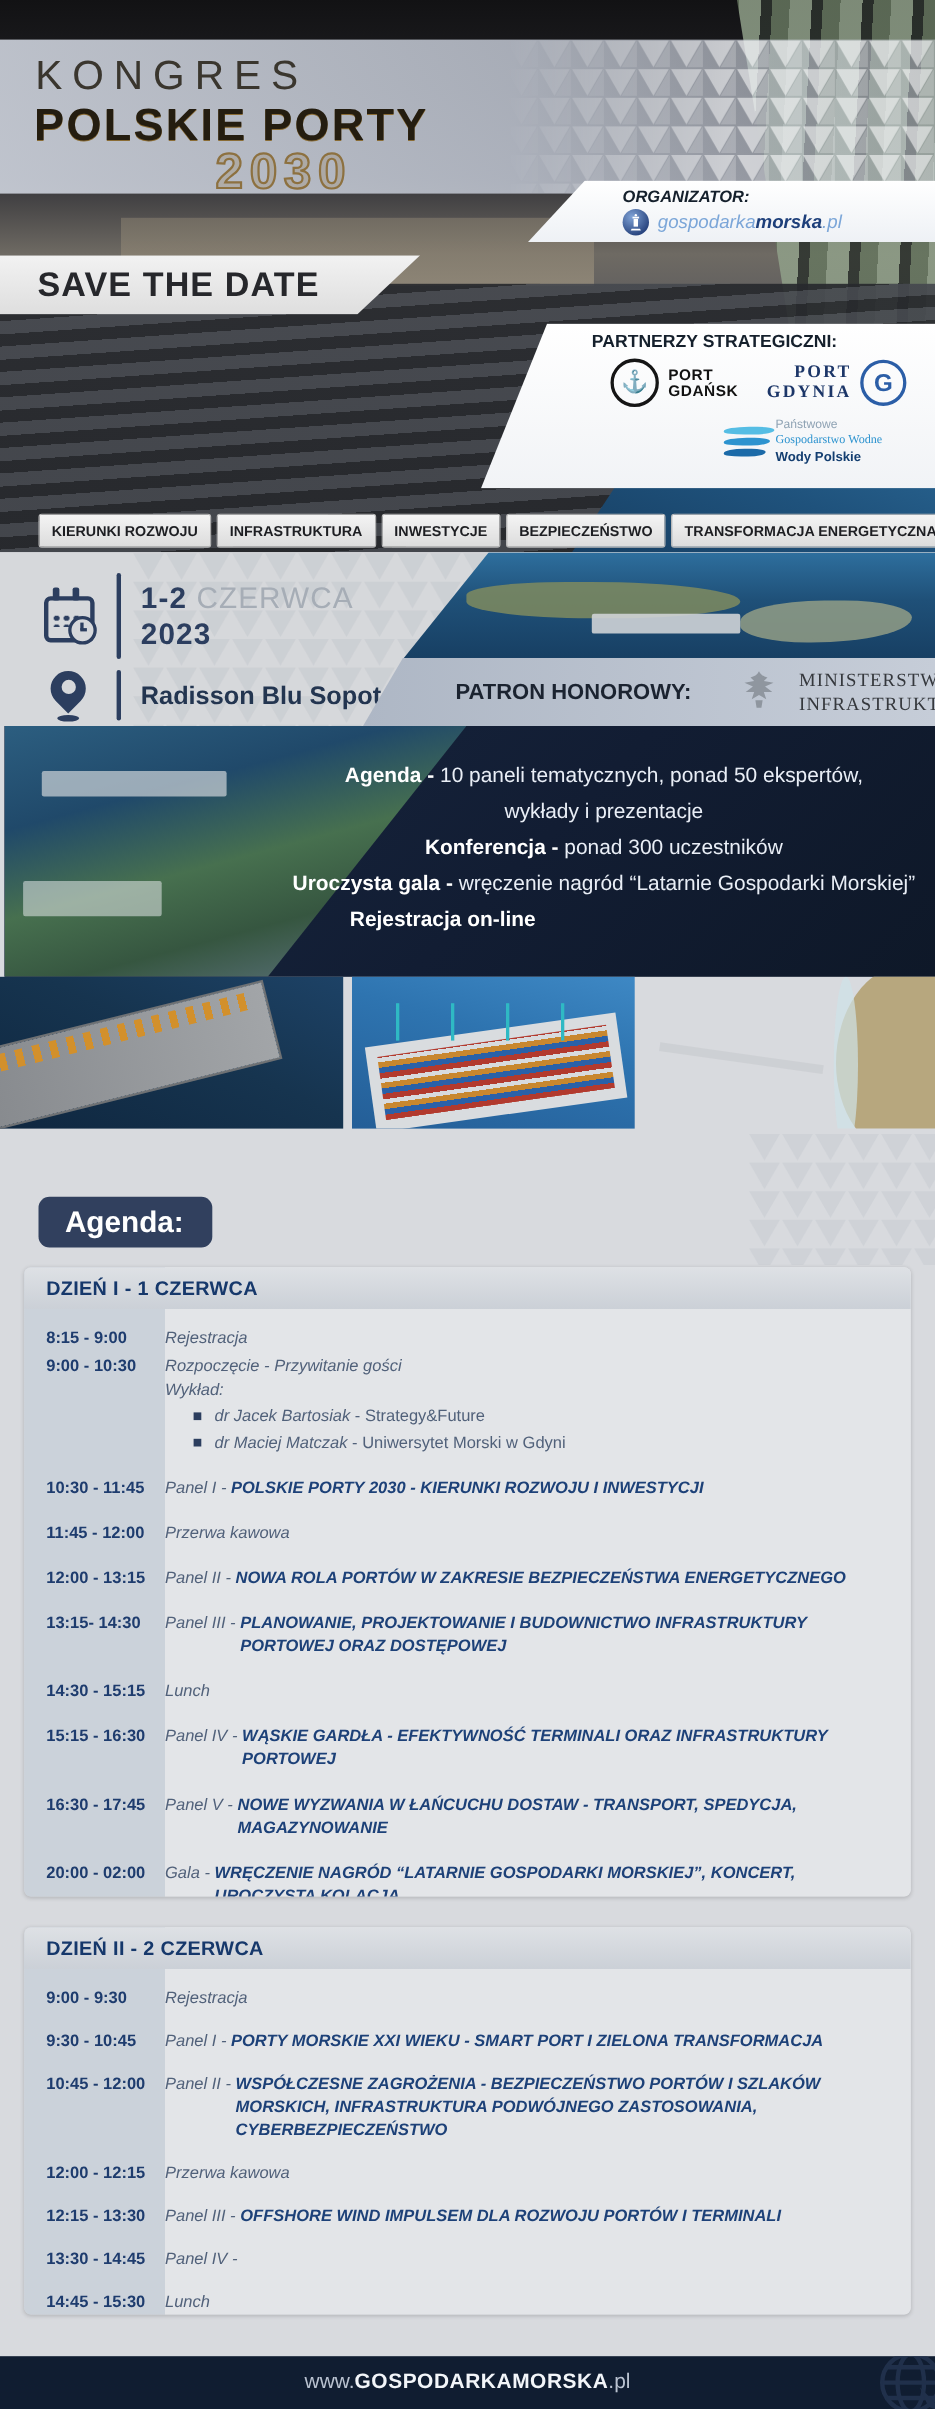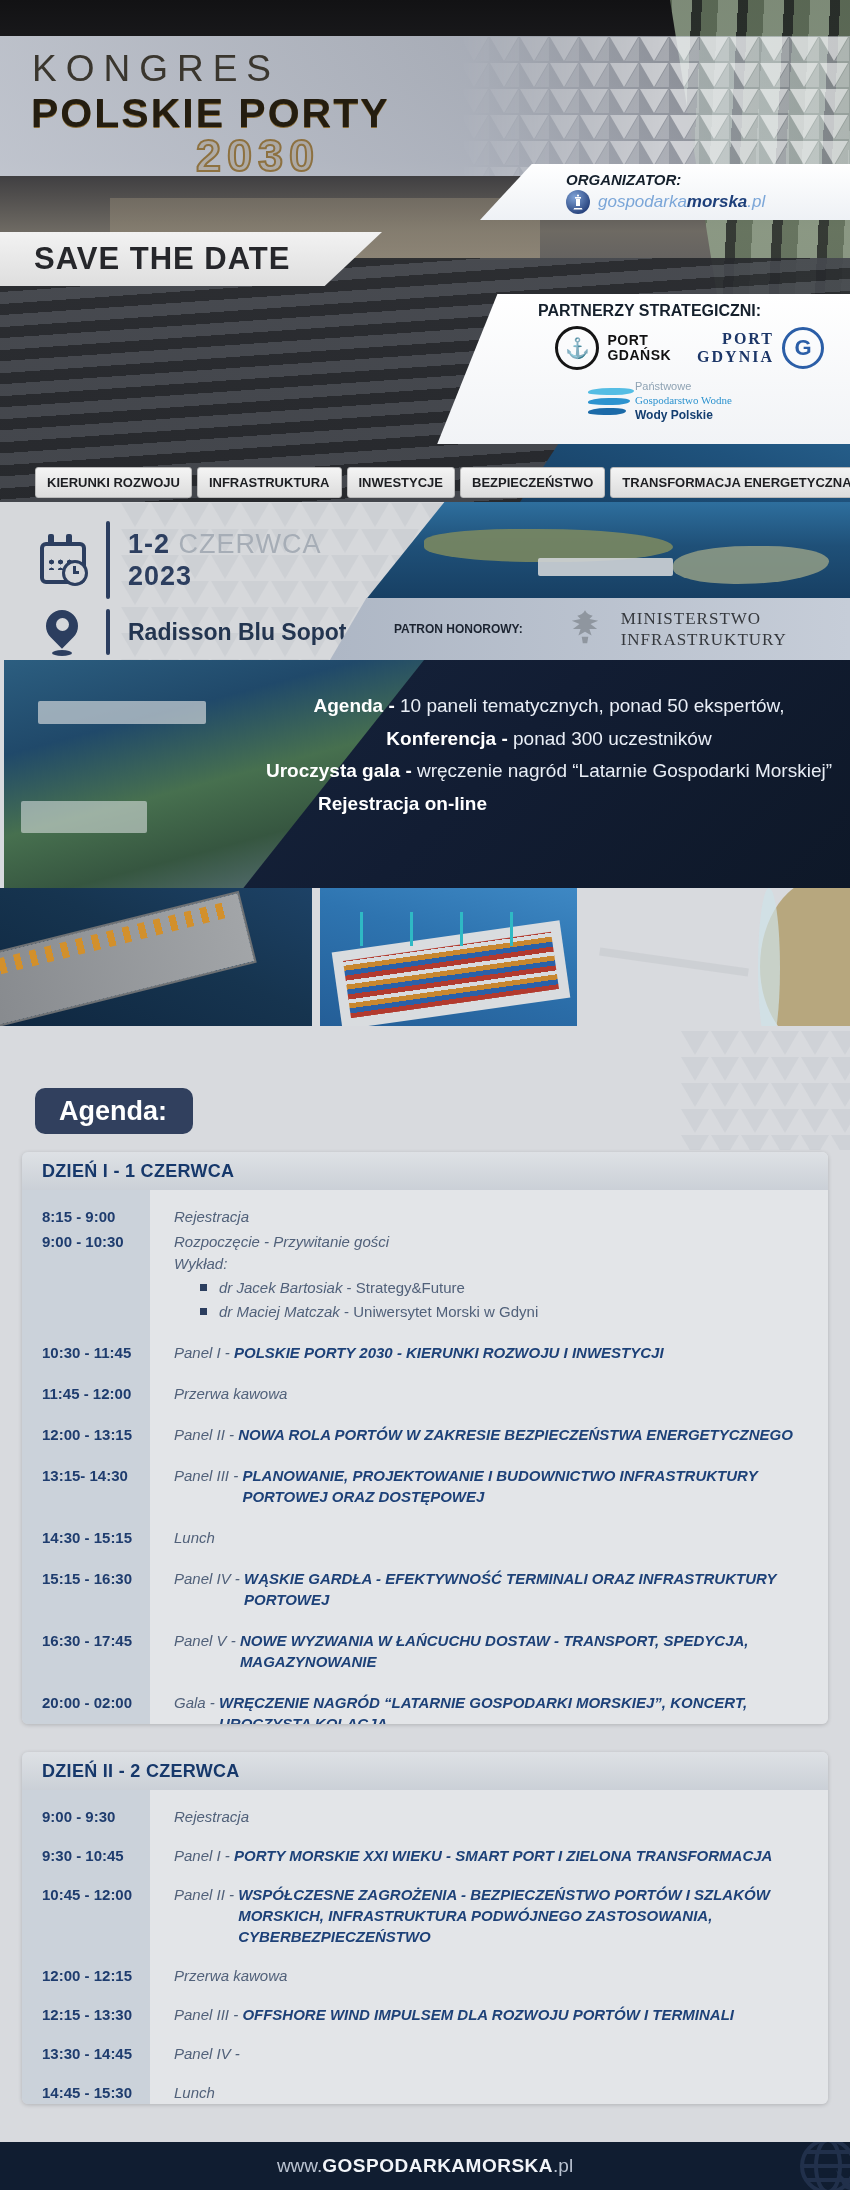--- a/index.html
+++ b/index.html
@@ -52,21 +52,21 @@
   .partners-row{display:flex;align-items:center;justify-content:flex-end;padding-right:26px;gap:26px;}
   .pg-logo{display:flex;align-items:center;gap:8px;}
   .pg-circle{width:38px;height:38px;border:3px solid #151515;border-radius:50%;display:flex;align-items:center;justify-content:center;
     font-size:20px;color:#111;line-height:1;}
   .pg-name{font-size:14px;font-weight:bold;color:#111;line-height:1.05;letter-spacing:.5px;}
   .gd-logo{display:flex;align-items:center;gap:8px;}
   .gd-name{font-size:16px;font-weight:bold;color:#1c3668;letter-spacing:2px;line-height:1.1;text-align:right;
     font-family:"Liberation Serif",serif;}
   .gd-g{width:36px;height:36px;border:3px solid #2b5ea7;border-radius:50%;display:flex;align-items:center;justify-content:center;
     color:#2b5ea7;font-size:22px;font-weight:bold;transform:rotate(0deg);}
-  .wp-row{display:flex;align-items:center;justify-content:flex-end;gap:1px;margin-top:10px;padding-right:118px;}
+  .wp-row{display:flex;align-items:center;justify-content:flex-end;gap:1px;margin-top:10px;padding-right:48px;}
   .wp-waves{display:flex;flex-direction:column;gap:3px;}
   .wp-wave{width:46px;height:7px;border-radius:60% 40% 50% 50%/70% 50% 70% 40%;}
   .wp-w1{background:#55bde4;}.wp-w2{background:#2d93cf;width:42px;}.wp-w3{background:#1b6aa8;width:38px;}
   .wp-text{font-size:11px;line-height:1.25;}
   .wp-t1{color:#8fa3b4;}.wp-t2{color:#2d93cf;font-family:Liberation Serif, serif;}.wp-t3{color:#143e70;font-weight:bold;font-size:12px;}
 
   .tags{position:absolute;left:35px;top:467px;display:flex;gap:5px;}
   .chip{background:linear-gradient(180deg,#f4f4f4,#dcdcdc);border:1px solid #b9b9b9;border-radius:3px;
     padding:7px 11px;font-size:13px;font-weight:bold;color:#1d1e22;white-space:nowrap;}
 
@@ -102,21 +102,21 @@
   .pin-icon{width:52px;height:52px;position:relative;flex:none;}
   .pin-drop{position:absolute;left:10px;top:4px;width:32px;height:32px;background:#2c3e5f;
     border-radius:50% 50% 50% 0;transform:rotate(-45deg);}
   .pin-hole{position:absolute;left:20px;top:12px;width:13px;height:13px;background:#d6d8db;border-radius:50%;}
   .pin-base{position:absolute;left:16px;bottom:2px;width:20px;height:6px;background:#2c3e5f;border-radius:50%;}
 
   .patron{position:absolute;right:0;top:96px;width:520px;height:62px;
     background:linear-gradient(90deg,#aeb7c5,#c6cdd8);
     clip-path:polygon(7% 0,100% 0,100% 100%,0 100%);
     display:flex;align-items:center;}
-  .patron-label{margin-left:64px;font-size:12px;font-weight:bold;color:#1b2330;white-space:nowrap;}
+  .patron-label{margin-left:84px;font-size:20px;font-weight:bold;color:#1b2330;white-space:nowrap;}
   .eagle{margin:0 14px 0 40px;flex:none;}
   .ministry{font-family:"Liberation Serif",serif;font-size:17px;letter-spacing:1px;color:#35383d;line-height:1.25;}
 
   
   .dark-band{position:absolute;top:660px;left:4px;width:850px;height:228px;overflow:hidden;
     background:linear-gradient(135deg,#182741 0%,#121d33 55%,#0e1828 100%);}
   .band-photo{position:absolute;left:0;top:0;width:420px;height:228px;
     clip-path:polygon(0 0,100% 0,57% 100%,0 100%);
     background:linear-gradient(165deg,#2c5e80 0%,#20496a 28%,#47704f 52%,#365640 72%,#64788a 100%);}
   .band-photo .pier{position:absolute;left:8%;top:18%;width:40%;height:10%;background:#cfd4d8;opacity:.7;border-radius:2px;}
@@ -157,21 +157,21 @@
   .day1{top:1152px;height:572px;}
   .day2{top:1752px;height:352px;}
   .day-header{height:38px;background:linear-gradient(180deg,#dee1e5,#cbd0d7);display:flex;align-items:center;
     padding-left:20px;font-size:18px;font-weight:bold;color:#16386b;letter-spacing:.3px;}
   .day-body{padding-top:16px;}
   .row{display:flex;font-size:15px;line-height:1.4;margin-bottom:20px;}
   .day2 .row{margin-bottom:18px;}
   .row.tight{margin-bottom:4px;}
   .row.last{margin-bottom:0;}
   .time{width:128px;flex:none;padding-left:20px;box-sizing:border-box;font-weight:bold;color:#1e3c6e;font-style:normal;}
-  .desc{flex:1;padding-left:24px;padding-right:16px;color:#51617a;font-style:italic;}
+  .desc{flex:1;padding-right:16px;color:#51617a;font-style:italic;}
   .flex-desc{display:flex;}
   .prefix{white-space:pre;flex:none;}
   .ptitle{flex:1;font-weight:bold;color:#1d4178;}
   .subline{margin-top:1px;}
   .speaker{display:flex;align-items:center;margin-top:3px;padding-left:26px;}
   .bullet{width:7px;height:7px;background:#2c3e5f;margin-right:12px;flex:none;}
   .affil{font-style:normal;}
 
   
   .footer{position:absolute;top:2142px;left:0;width:850px;height:48px;background:#101d31;
@@ -322,20 +322,21 @@
     </div>
   </div>
 
   <div class="dark-band">
     <div class="band-photo">
       <div class="pier"></div>
         <div class="pier2"></div>
     </div>
     <div class="hl-block">
       <div class="hl"><b>Agenda - </b><span>10 paneli tematycznych, ponad 50 ekspertów,</span></div>
+      <div class="hl">wykłady i prezentacje</div>
       <div class="hl"><b>Konferencja - </b><span>ponad 300 uczestników</span></div>
       <div class="hl"><b>Uroczysta gala - </b><span>wręczenie nagród “Latarnie Gospodarki Morskiej”</span></div>
       <div class="hl hl-last">Rejestracja on-line</div>
     </div>
   </div>
 
   <div class="photos">
     <div class="photo ph1">
         <div class="slab"></div>
         <div class="cranes"></div>

